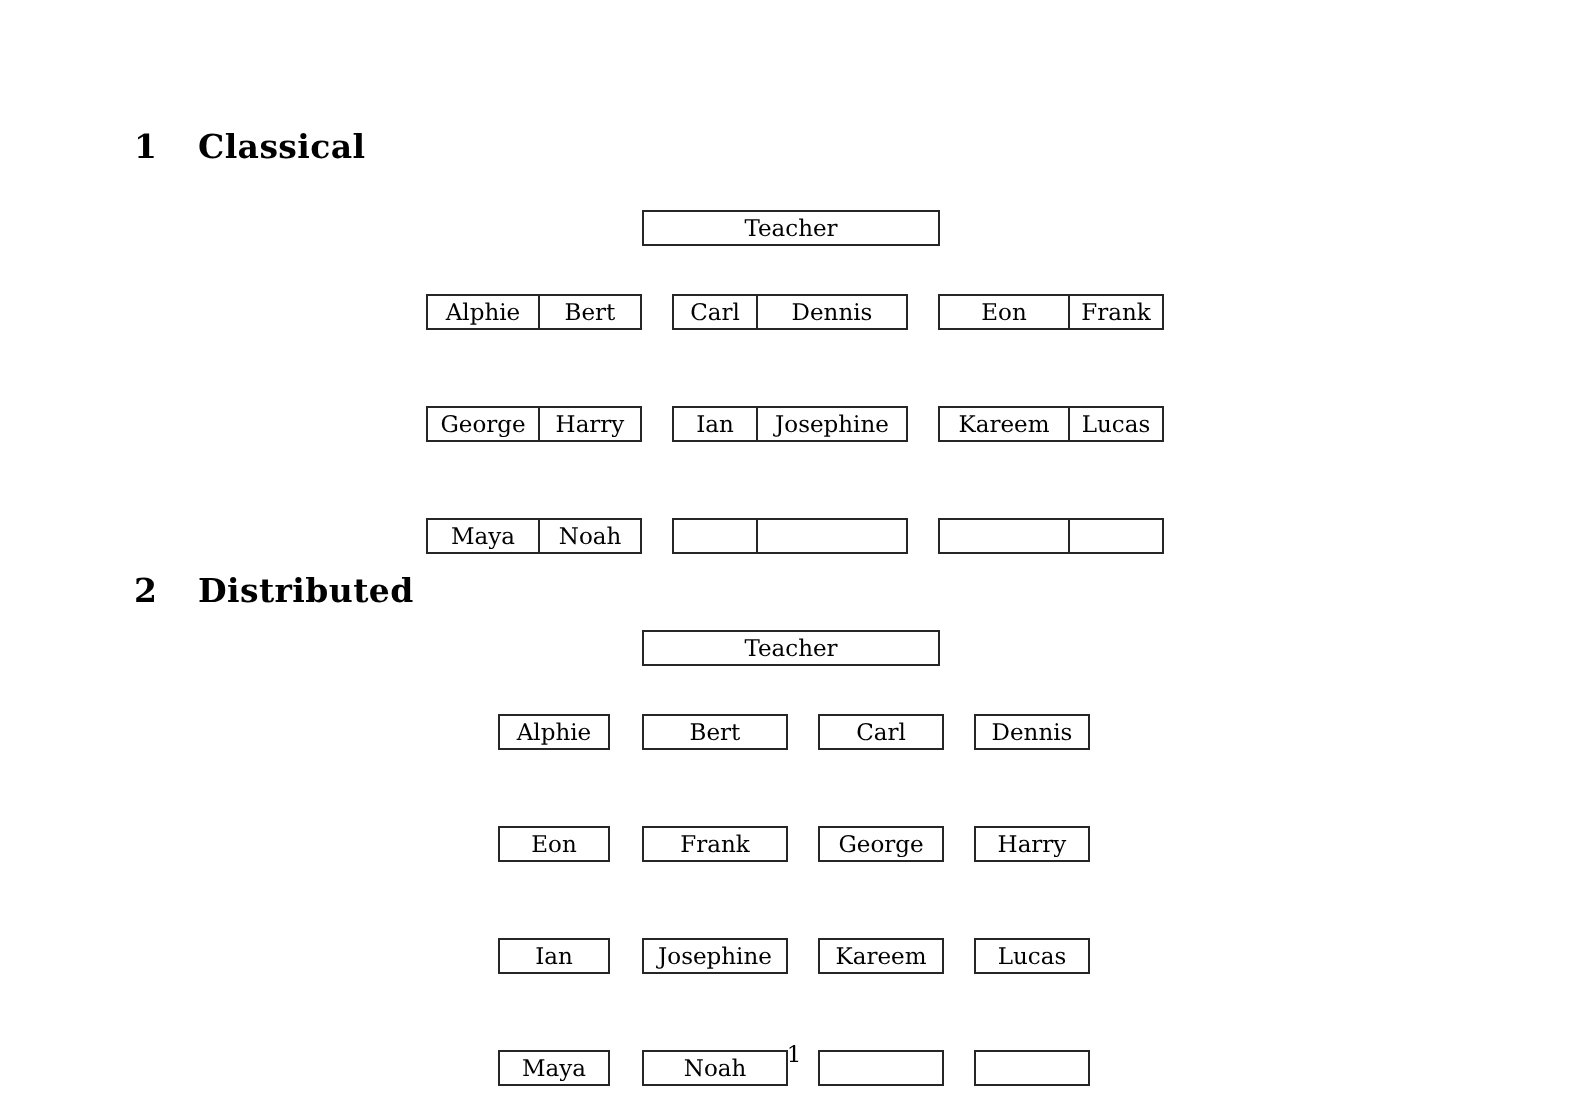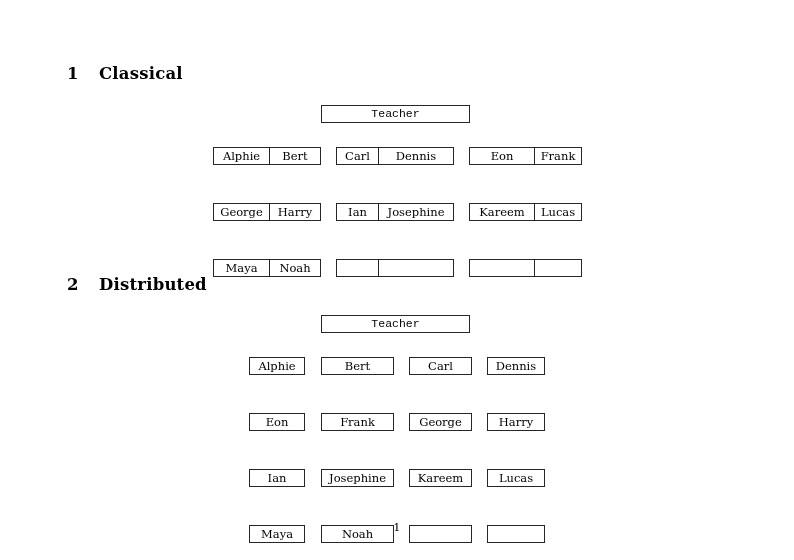--- a/index.html
+++ b/index.html
@@ -31,34 +31,33 @@
   }
   .section-heading .sec-num {
     display: inline-block;
     width: 32px;
   }
   .section-heading .sec-title {
     display: inline-block;
   }
 
   #heading-classical   { left: 67px;  top: 64px; }
-  #heading-distributed { left: 67px;  top: 275px; }
+  #heading-distributed { left: 67px;  top: 286px; }
 
   
   .diagram {
     position: absolute;
   }
   #diagram-classical   { left: 0; top: 105px;  width: 794px; }
   #diagram-distributed { left: 0; top: 315px;  width: 794px; }
 
   
   .teacher-row {
     position: relative;
     height: 20px;
-    font-family: Liberation Mono, monospace;
   }
   .box {
     box-sizing: border-box;
     border: 1px solid #262626;
     background: #ffffff;
     height: 18px;
     line-height: 16px;
     text-align: center;
     font-size: 11.5px;
     white-space: nowrap;

